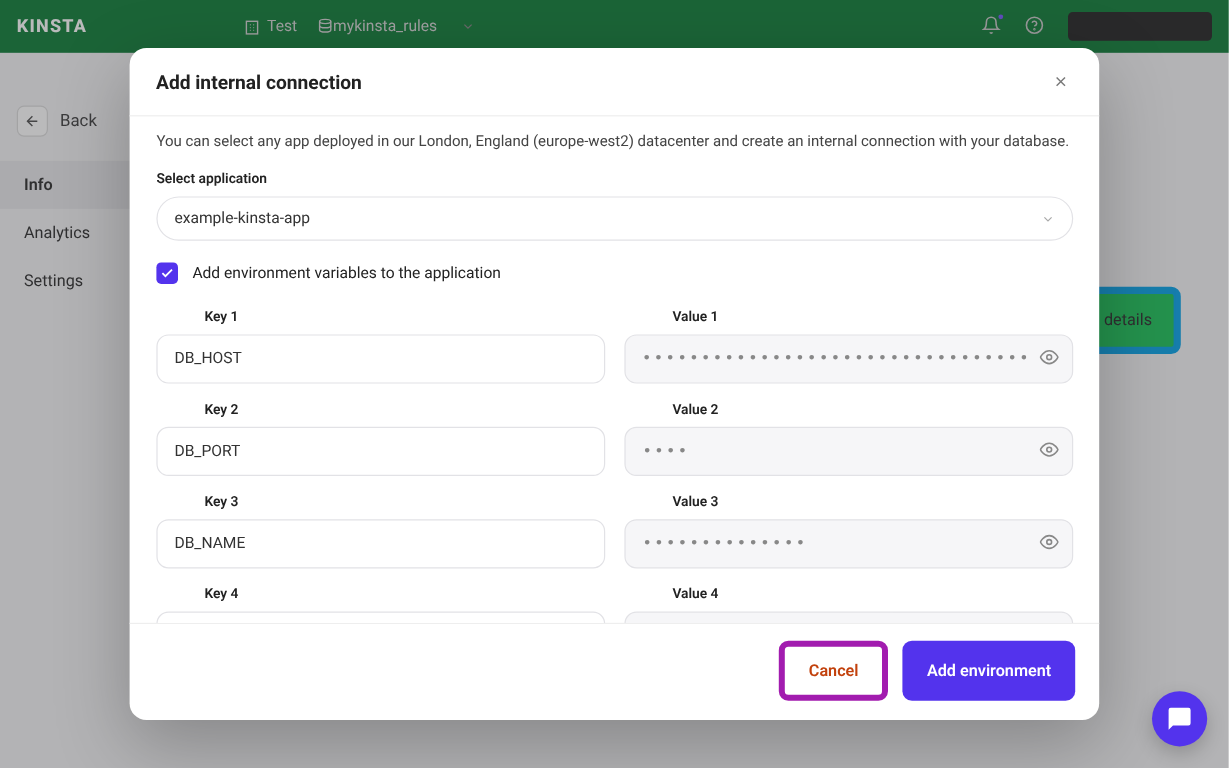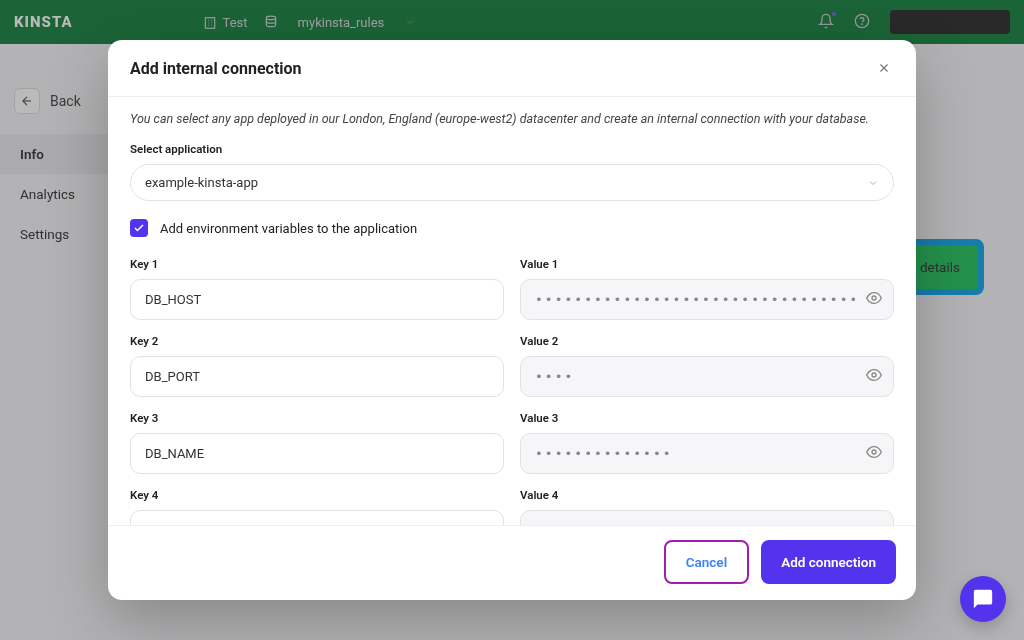--- a/index.html
+++ b/index.html
@@ -3,21 +3,21 @@
 <meta charset="utf-8">
 <style>
 * { box-sizing: border-box; margin: 0; padding: 0; font-family: -apple-system, BlinkMacSystemFont, "Segoe UI", Roboto, sans-serif; }
 body { width: 1024px; height: 640px; overflow: hidden; background: #f5f5f7; position: relative; }
 
 
 .topbar { height: 44px; background: #15803d; display: flex; align-items: center; padding: 14px 14px; color: #d8d8d8; }
 .logo { font-weight: 800; letter-spacing: 1px; font-size: 15px; color: #fff; }
 .topbar .crumb { display: flex; align-items: flex-end; gap: 6px; margin-left: 130px; font-size: 13px; }
 .topbar .ico { width: 14px; height: 14px; display: inline-flex; align-items:center; justify-content:center; }
-.topbar .crumb2 { margin-left: 16px; display:flex; align-items:center; gap:20px; font-size: 13px; }
+.topbar .crumb2 { margin-left: 16px; display:flex; align-items:center; gap:0; font-size: 13px; }
 .topbar .chev { margin-left: 20px; width: 18px; }
 .topbar .spacer { flex: 1; }
 .bell, .help { width: 18px; height: 18px; margin-right: 18px; position:relative; }
 .bell .dot { position:absolute; top:-1px; right:0; width:4px; height:4px; border-radius:50%; background:#7a5cff; }
 .userbox { width: 120px; height: 24px; background:#2a2a2a; border-radius:4px; }
 
 
 .page { display:flex; height: calc(100% - 44px); }
 .sidebar { width: 160px; padding-top: 44px; }
 .backbtn { display:flex; align-items:center; gap:10px; margin: 0 0 20px 14px; font-size:14px; color:#444; }
@@ -29,37 +29,37 @@
 .pill { position:absolute; right: 40px; top: 195px; border:6px solid #0ea5e9; border-radius:8px; padding: 14px 18px; font-size: 13.5px; background:#22c55e; color:#333; }
 .bottomdata { position:absolute; left: 260px; top: 460px; width: 700px; }
 
 
 .overlay { position:absolute; inset:0; background: rgba(40,40,45,0.32); display:flex; align-items:flex-start; justify-content:center; }
 .modal { width: 808px; background:#fff; border-radius:14px; margin-top: 40px; box-shadow: 0 20px 60px rgba(0,0,0,0.25); display:flex; flex-direction:column; max-height: 560px; }
 .mhead { display:flex; align-items:center; justify-content:space-between; padding: 18px 22px; border-bottom: 1px solid #eee; }
 .mhead h2 { font-size: 16px; font-weight: 700; color:#222; }
 .mclose { width:20px; height:20px; color:#777; cursor:pointer; display:flex; align-items:center; justify-content:center; }
 .mbody { padding: 14px 22px 4px; overflow-y:auto; }
-.mbody .intro { font-size: 12.5px; color:#444; margin-bottom: 16px; font-style: italic; }
+.mbody .intro { font-size: 12.5px; color:#444; margin-bottom: 16px; }
 .label { font-size: 11.5px; font-weight:600; color:#222; margin-bottom: 8px; display:block; }
 .select { width: 100%; border:1px solid #e2e2e6; border-radius: 22px; padding: 10px 14px; font-size: 13px; color:#333; display:flex; justify-content:space-between; align-items:center; margin-bottom: 18px; }
 .select svg { color:#aaa; }
 .chk { display:flex; align-items:center; gap:12px; margin-bottom: 16px; }
 .chk .box { width:18px; height:18px; border-radius:4px; background:#5333ed; display:flex; align-items:center; justify-content:center; }
 .chk .box svg { color:#fff; }
 .chk .t { font-size: 13px; color:#222; }
 .grid { display:grid; grid-template-columns: 1fr 1fr; gap: 10px 16px; }
-.col .label { margin-top: 4px; }
+.col .label { margin-top: 4px; margin-left: 40px; }
 .inp { width:100%; border:1px solid #e2e2e6; border-radius: 10px; padding: 12px 14px; font-size: 13px; color:#333; background:#fff; }
 .valwrap { position:relative; }
 .valwrap .inp { background:#f6f6f8; color:#888; letter-spacing: 2px; font-family: monospace; padding-right: 38px; }
 .eye { position:absolute; right: 12px; top: 50%; transform: translateY(-50%); color:#888; cursor:pointer; }
 .mfoot { border-top:1px solid #eee; padding: 14px 20px 16px; display:flex; justify-content:flex-end; gap: 12px; }
 .btn { border-radius: 8px; padding: 12px 20px; font-size: 13.5px; font-weight:600; cursor:pointer; border:none; }
-.btn.sec { background:#fff; border:2px solid #a21caf; color:#3b82f6; }
+.btn.sec { background:#fff; border:5px solid #a21caf; color:#c2410c; }
 .btn.pri { background:#5333ed; color:#fff; }
 
 
 .chatfab { position:absolute; right: 18px; bottom: 18px; width: 46px; height:46px; border-radius:50%; background:#5333ed; display:flex; align-items:center; justify-content:center; box-shadow:0 6px 16px rgba(0,0,0,0.2); }
 .chatfab svg { color:#fff; }
 </style>
 </head>
 <body>
 
 <div class="topbar">
@@ -218,21 +218,21 @@
           <span class="label">Value 4</span>
           <div class="valwrap">
             <input class="inp" readonly="" value="••••••••••••••" style="">
             
           </div>
         </div>
       </div>
     </div>
     <div class="mfoot">
       <button class="btn sec">Cancel</button>
-      <button class="btn pri">Add connection</button>
+      <button class="btn pri">Add environment</button>
     </div>
   </div>
 </div>
 
 <div class="chatfab">
   <svg width="22" height="22" viewBox="0 0 24 24" fill="currentColor">
       <path d="M20 2H4a2 2 0 00-2 2v18l4-4h14a2 2 0 002-2V4a2 2 0 00-2-2z"></path>
     </svg>
 </div>
 

